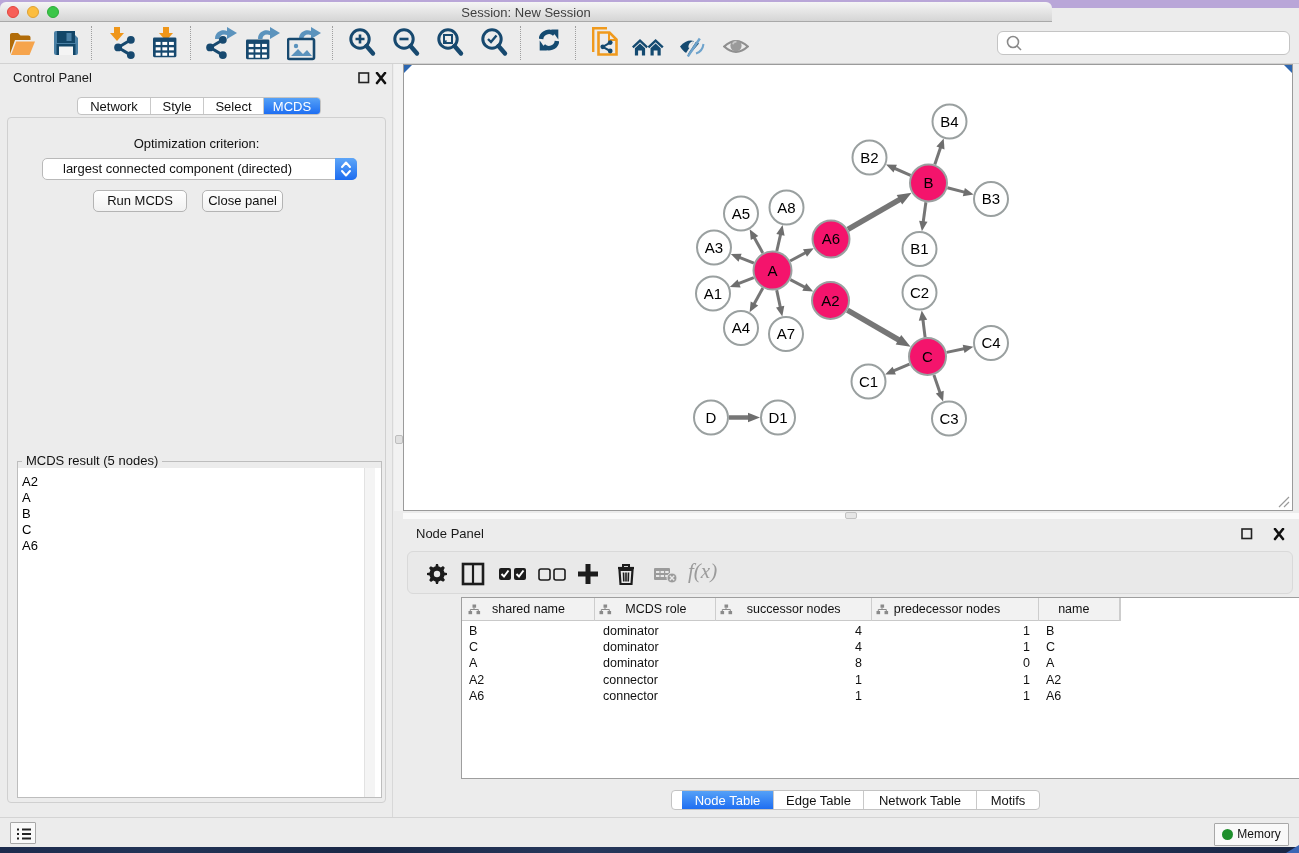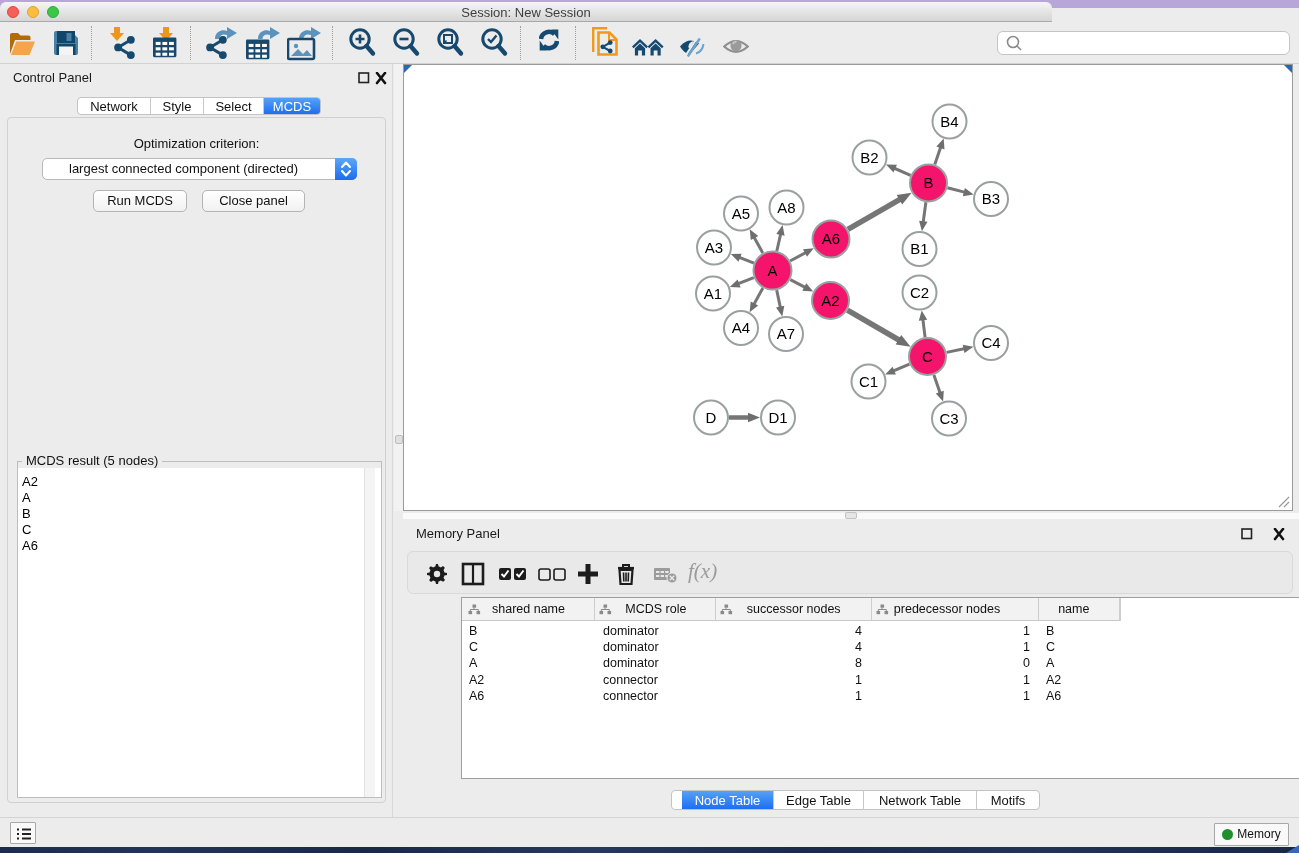--- a/index.html
+++ b/index.html
@@ -18,21 +18,21 @@
 #searchbox { position:absolute; left:997px; top:9px; width:293px; height:24px; background:#fff; border:1px solid #c4c4c4; border-radius:6px; }
 
 #cpanel { left:0; top:64px; width:393px; height:753px; background:#ececec; border-right:1px solid #d8d8d8; }
 #cpanel .hdr { position:absolute; left:13px; top:6px; font-size:13px; color:#1a1a1a; }
 .tabgrp { position:absolute; display:flex; height:18px; border:1px solid #c3c3c3; border-radius:4px; background:#fff; overflow:hidden; }
 .tabgrp .seg { font-size:13px; color:#111; text-align:center; line-height:17px; border-right:1px solid #c9c9c9; }
 .tabgrp .seg:last-child { border-right:none; }
 .tabgrp .seg.sel { background:linear-gradient(#55a1f7,#1e6ef2); color:#fff; border-right:none; }
 #cpcontent { position:absolute; left:7px; top:53px; width:379px; height:686px; border:1px solid #d0d0d0; border-radius:4px; }
 #optlabel { position:absolute; left:0; width:393px; top:72px; text-align:center; font-size:13px; color:#111; }
-#dropdown { position:absolute; left:42px; top:94px; width:315px; height:22px; background:#fff; border:1px solid #b9b9b9; border-radius:5px; font-size:13px; line-height:20px; padding-left:26px; color:#111; }
+#dropdown { position:absolute; left:42px; top:94px; width:315px; height:22px; background:#fff; border:1px solid #b9b9b9; border-radius:5px; font-size:13px; line-height:20px; padding-left:20px; color:#111; }
 #dropdown .stepper { position:absolute; right:-1px; top:-1px; width:22px; height:22px; border-radius:0 5px 5px 0; background:linear-gradient(#5ea6f8,#1c6cf0); }
 .macbtn { position:absolute; height:22px; background:linear-gradient(#ffffff,#f1f1f1); border:1px solid #b4b4b4; border-radius:5px; font-size:13px; text-align:center; color:#111; line-height:20px; }
 #groupbox { position:absolute; left:17px; top:397px; width:365px; height:337px; border:1px solid #bdbdbd; }
 #grouplabel { position:absolute; left:22px; top:389px; background:#ececec; padding:0 4px; font-size:13px; color:#111; }
 #mcdslist { position:absolute; left:18px; top:404px; width:363px; height:329px; background:#fff; font-size:13px; }
 #mcdslist .it { position:absolute; left:4px; }
 #vsb { position:absolute; right:6px; top:0; width:11px; height:100%; background:#f4f4f4; border-left:1px solid #e2e2e2; }
 
 #netwin { left:403px; top:64px; width:890px; height:447px; background:#fff; border:1px solid #9b9b9b; }
 #nettitle { position:absolute; left:0; top:0; width:100%; height:20px; background:linear-gradient(#f4f4f4,#d8d8d8); border-bottom:1px solid #b2b2b2; }
@@ -245,21 +245,21 @@
       <div class="seg sel" style="width:56px;">MCDS</div>
     </div>
     <div id="optlabel">Optimization criterion:</div>
     <div id="dropdown">largest connected component (directed)
       <div class="stepper"><svg width="22" height="22">
             <path d="M7 9 L11 4.5 L15 9" fill="none" stroke="#fff" stroke-width="2" stroke-linecap="round" stroke-linejoin="round"></path>
             <path d="M7 13 L11 17.5 L15 13" fill="none" stroke="#fff" stroke-width="2" stroke-linecap="round" stroke-linejoin="round"></path>
           </svg></div>
     </div>
     <div class="macbtn" style="left:93px;top:126px;width:94px;">Run MCDS</div>
-    <div class="macbtn" style="left:202px;top:126px;width:103px;">Close panel</div>
+    <div class="macbtn" style="left:202px;top:126px;width:81px;">Close panel</div>
     <div id="groupbox"></div>
     <div id="grouplabel">MCDS result (5 nodes)</div>
     <div id="mcdslist">
       <div class="it" style="top:6px">A2</div>
       <div class="it" style="top:22px">A</div>
       <div class="it" style="top:38px">B</div>
       <div class="it" style="top:54px">C</div>
       <div class="it" style="top:70px">A6</div>
       <div id="vsb"></div>
     </div>
@@ -355,21 +355,21 @@
         <polygon points="0,0 8,0 0,8" fill="#2c66b0"></polygon>
       </svg>
     <svg style="position:absolute;right:0;top:0" width="8" height="8">
         <polygon points="0,0 8,0 8,8" fill="#2c66b0"></polygon>
       </svg>
     <svg style="position:absolute;right:2px;bottom:2px" width="14" height="14">
         <path d="M13 3 L3 13 M13 8 L8 13" stroke="#9a9a9a" stroke-width="1.2"></path>
       </svg>
   </div>
   <div id="tpanel" class="abs">
-    <div class="hdr">Memory Panel</div>
+    <div class="hdr">Node Panel</div>
     <svg class="abs" style="left:847px;top:17px" width="50" height="14">
         <rect x="1" y="1" width="9.5" height="9.5" fill="none" stroke="#222" stroke-width="1.6"></rect>
         <path d="M34 1 L42 11 M42 1 L34 11" stroke="#111" stroke-width="2.6" stroke-linecap="round"></path>
       </svg>
     <div id="ttoolbar">
       <svg style="position:absolute;left:17px;top:10px" width="24" height="24" viewBox="0 0 24 24">
           <path d="M11 2 L13 2 L13.6 4.6 A7 7 0 0 1 15.8 5.5 L18 4 L19.8 5.8 L18.5 8.2 A7 7 0 0 1 19.4 10.4 L22 11 L22 13 L19.4 13.6 A7 7 0 0 1 18.5 15.8 L20 18 L18.2 19.8 L15.8 18.5 A7 7 0 0 1 13.6 19.4 L13 22 L11 22 L10.4 19.4 A7 7 0 0 1 8.2 18.5 L6 20 L4.2 18.2 L5.5 15.8 A7 7 0 0 1 4.6 13.6 L2 13 L2 11 L4.6 10.4 A7 7 0 0 1 5.5 8.2 L4 6 L5.8 4.2 L8.2 5.5 A7 7 0 0 1 10.4 4.6 Z" fill="#1c1c1c"></path>
           <circle cx="12" cy="12" r="3.2" fill="#e9e9e9"></circle>
         </svg>
 <svg style="position:absolute;left:53px;top:10px" width="24" height="24" viewBox="0 0 24 24">

